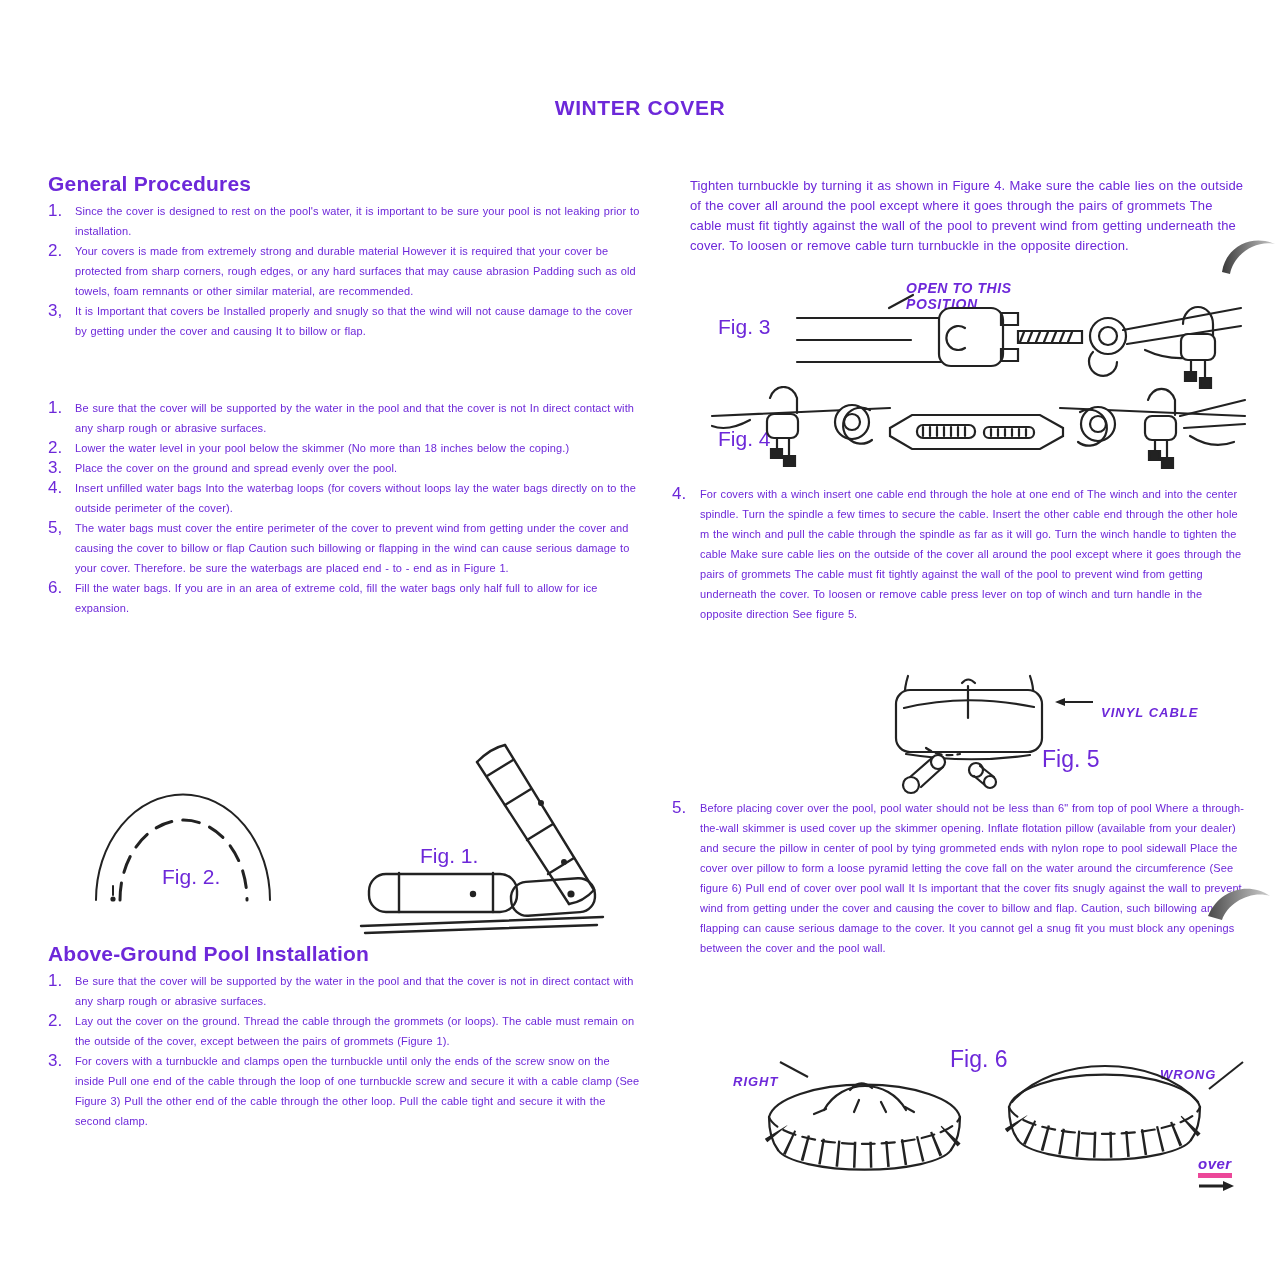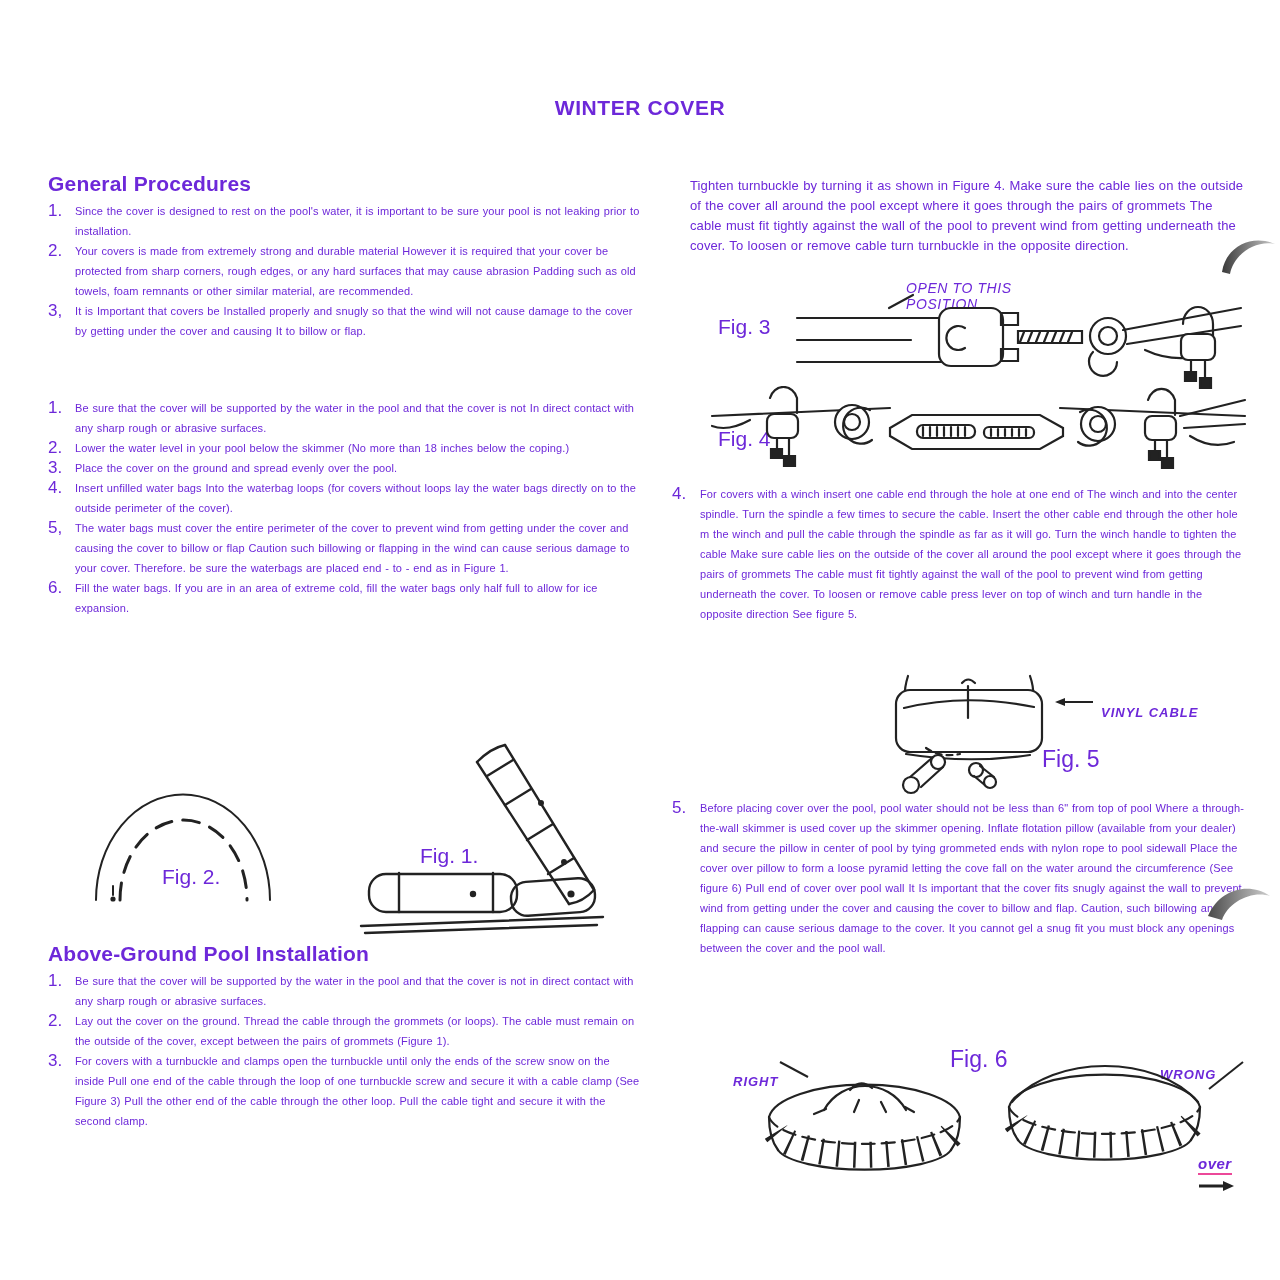--- a/index.html
+++ b/index.html
@@ -8,23 +8,23 @@
   .abs{position:absolute;}
   .title{top:94px;left:0;width:100%;text-align:center;font-weight:bold;font-size:21px;
          line-height:27px;letter-spacing:.6px;}
   .sec{left:48px;width:594px;}
   .sec h2{margin:2px 0 5px 0;font-size:21px;line-height:24px;letter-spacing:.2px;}
   .item{display:flex;align-items:flex-start;}
   .item .num{flex:0 0 27px;font-size:17px;line-height:20px;}
   .item .txt{flex:1;font-size:11px;line-height:20px;letter-spacing:.1px;word-spacing:.6px;}
   .para{font-size:13px;line-height:20px;letter-spacing:.1px;word-spacing:.6px;}
   .figlabel{font-size:21px;line-height:22px;}
-  .annot{font-style:italic;font-weight:normal;font-size:14px;line-height:16px;letter-spacing:.6px;}
+  .annot{font-style:italic;font-weight:bold;font-size:14px;line-height:16px;letter-spacing:.6px;}
   .annot-sm{font-style:italic;font-weight:bold;font-size:13px;letter-spacing:1px;margin-top:21px;}
-  .overlbl{font-weight:bold;font-style:italic;font-size:15px;border-bottom:2px solid #ec4899;
+  .overlbl{font-weight:bold;font-style:italic;font-size:15px;border-bottom:5px solid #ec4899;
            padding-bottom:1px;letter-spacing:.5px;}
   svg{display:block;}
   svg *{vector-effect:non-scaling-stroke;}
 </style>
 </head>
 <body>
 
 <div class="page">
 
   <div class="abs title">

